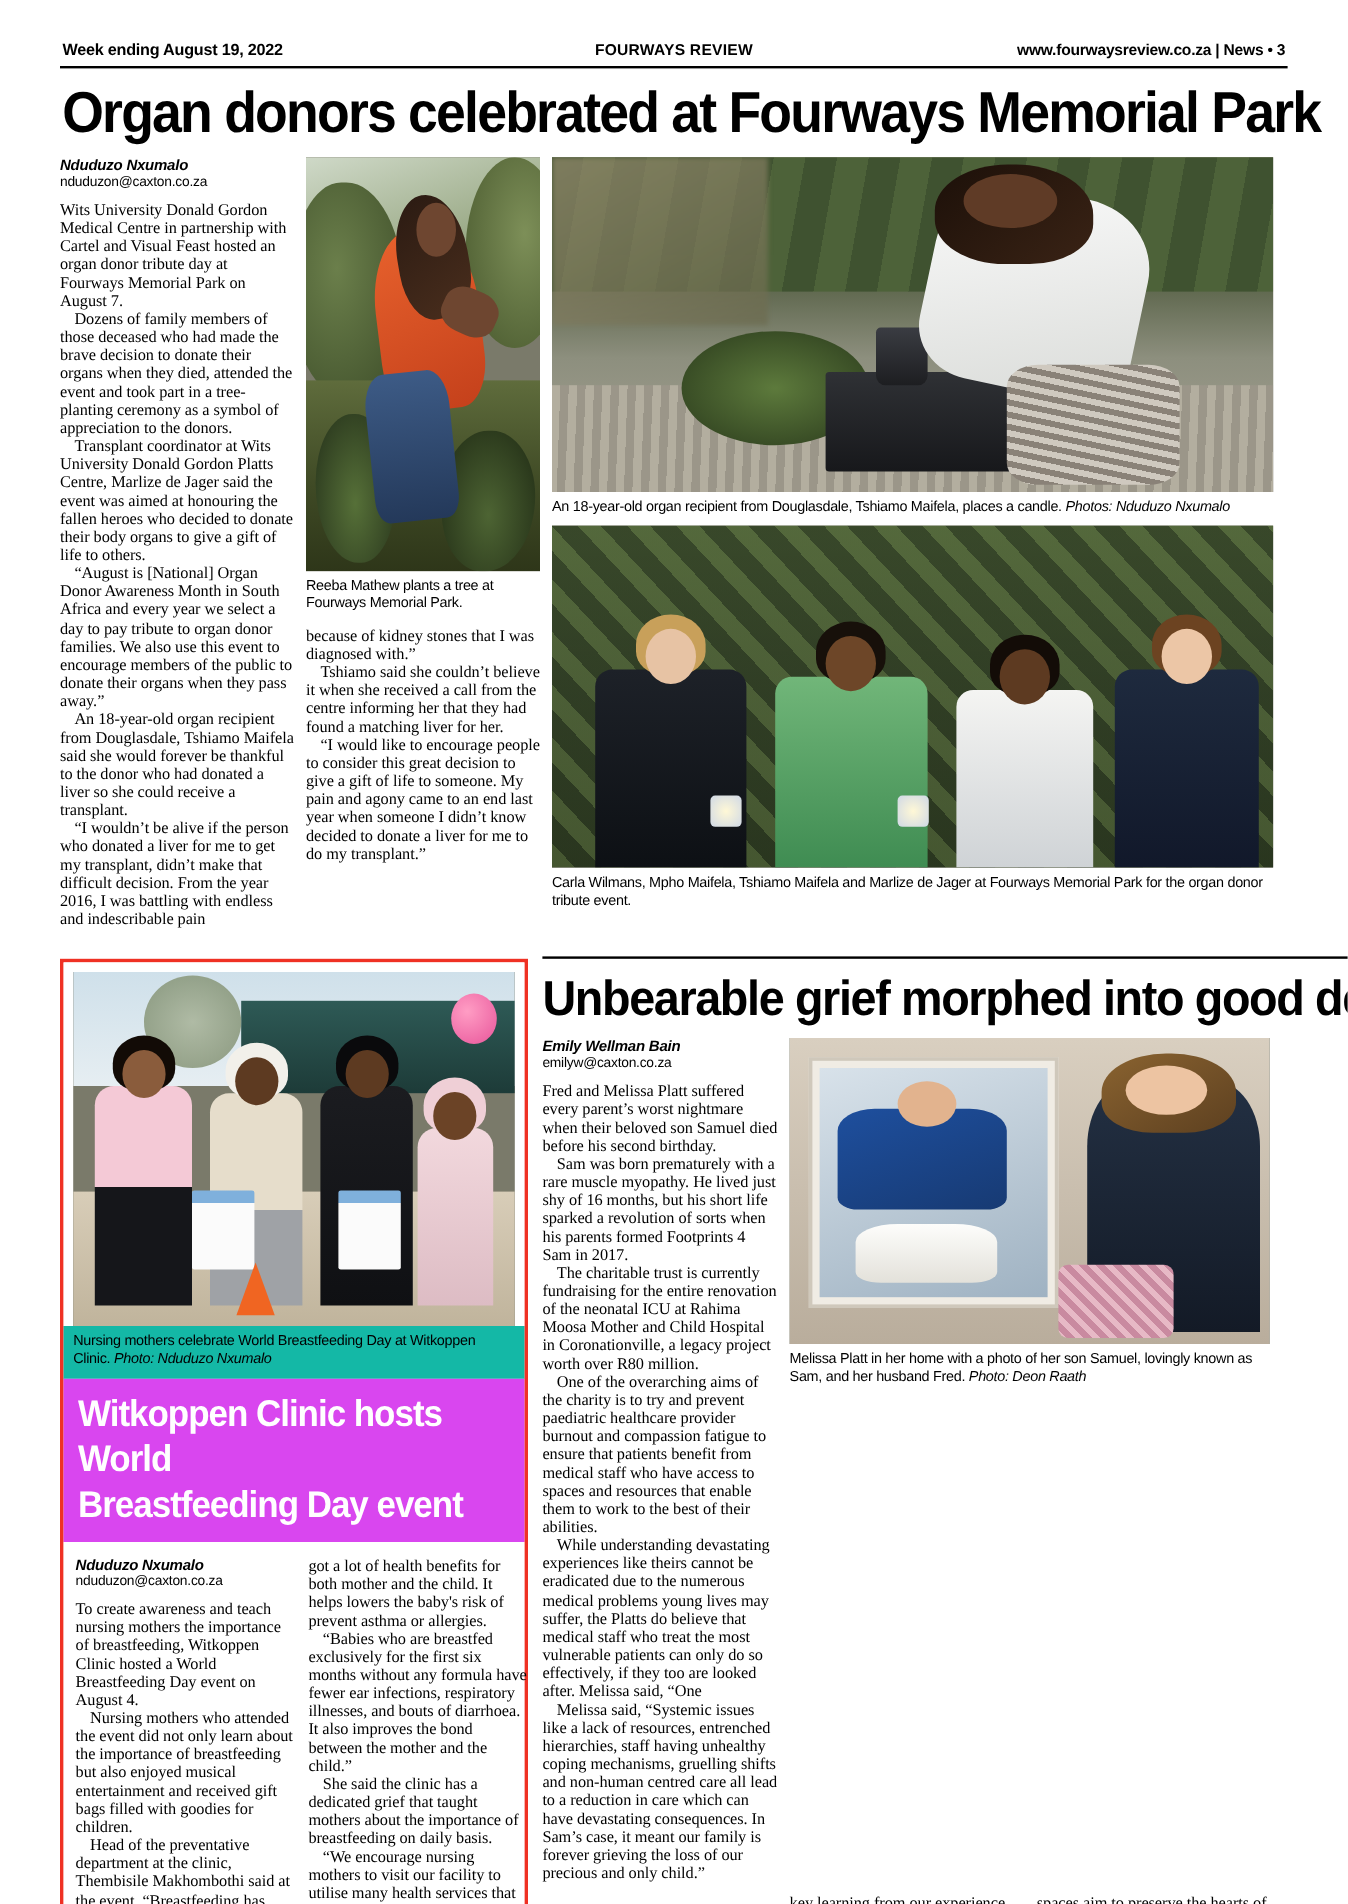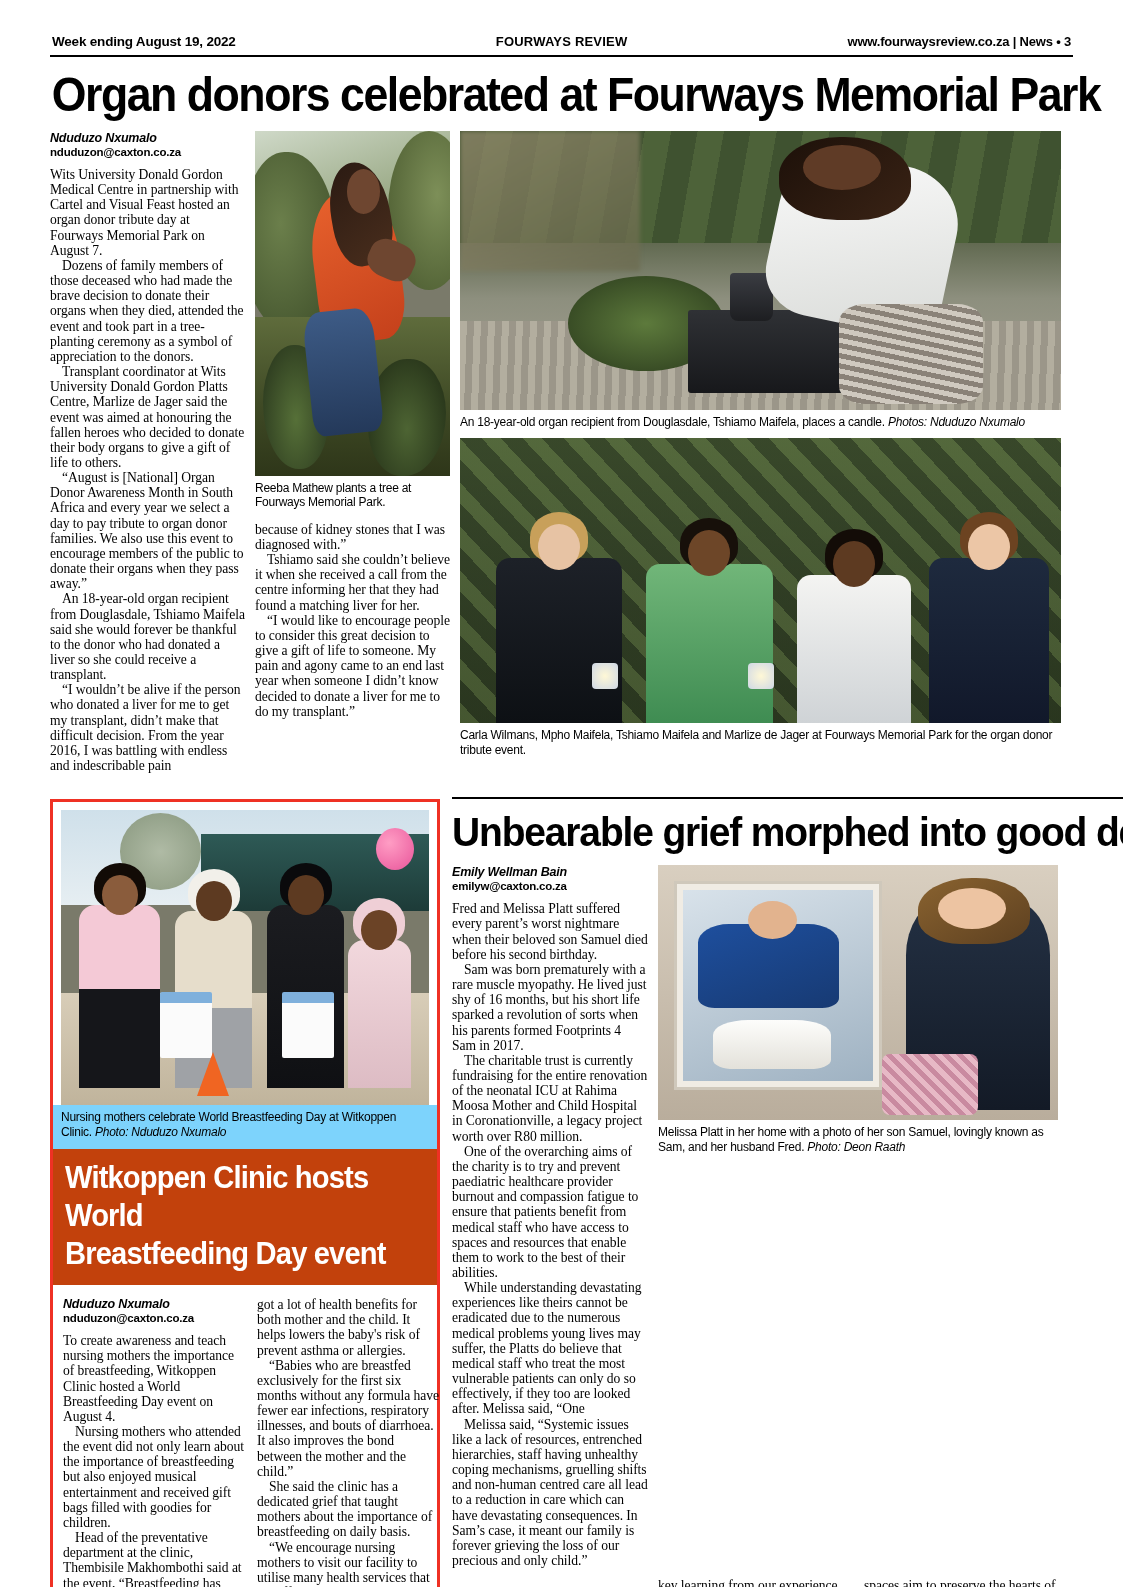--- a/index.html
+++ b/index.html
@@ -54,21 +54,20 @@
   .byline-name {
     font-family: "Liberation Sans", sans-serif;
     font-weight: bold; font-style: italic;
     font-size: 12.5px; color: #000; letter-spacing: -0.2px;
   }
   .byline-mail {
     font-family: "Liberation Sans", sans-serif;
     font-size: 11.5px; color: #000;
     margin-top: 1px; margin-bottom: 9px;
     letter-spacing: -0.2px;
-    font-weight: bold;
   }
   .body-text {
     font-family: "Liberation Serif", serif;
     font-size: 13.6px;
     line-height: 15.15px;
     text-align: left;
     color: #000;
     letter-spacing: -0.05px;
   }
   .body-text p { text-indent: 12px; }
@@ -220,23 +219,23 @@
                background: linear-gradient(150deg,#8a6330,#5d4020); border-radius:48% 48% 38% 38%; }
   .ph5 .pillow{position:absolute; left:56%; bottom:2%; width:24%; height:24%;
                background: repeating-linear-gradient(45deg,#e7b9c6 0 5px,#c98aa0 5px 10px); border-radius:8px; }
 
   
   .red-box {
     border: 3px solid #ef3124;
     margin-top: 12px;
   }
   .red-photo-wrap { padding: 8px 8px 0 8px; background:#fff; }
-  .red-caption { padding: 4px 8px 10px 8px; background:#7dd3fc; }
+  .red-caption { padding: 4px 8px 10px 8px; background:#14b8a6; }
   .red-banner {
-    background:#c2410c; color:#fff;
+    background:#d946ef; color:#fff;
     font-family:"Liberation Sans", sans-serif;
     font-weight:bold; font-size:31px; line-height:38px;
     letter-spacing:-0.9px;
     padding:10px 12px 12px 12px;
     transform: none;
   }
   .red-banner span { display:block; transform: scaleX(0.94); transform-origin:left center;}
   .red-cols { display:flex; gap:10px; padding:12px 10px 14px 10px; background:#fff; }
   .red-cols .col { width: 184px; }
 

